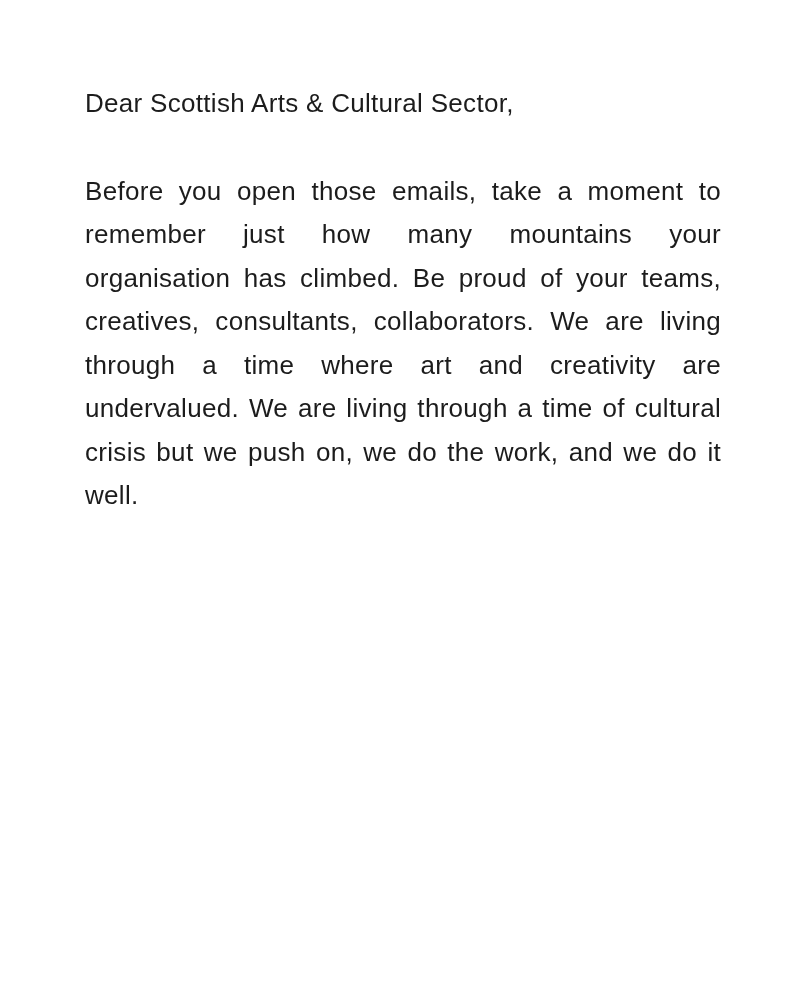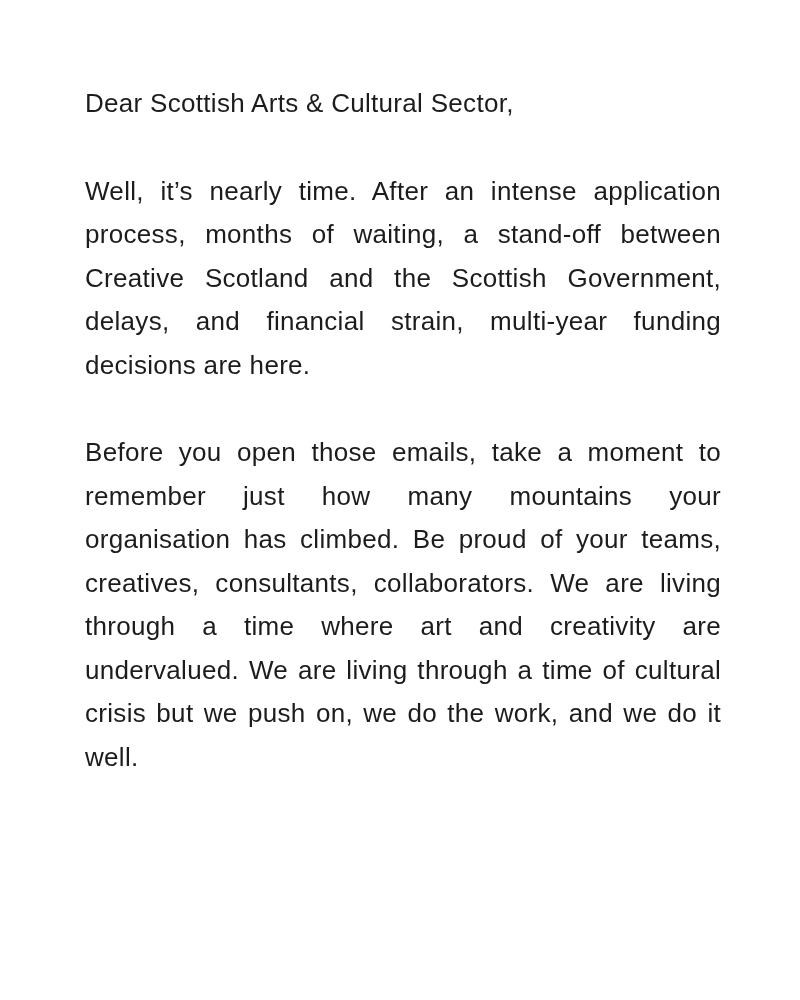--- a/index.html
+++ b/index.html
@@ -32,16 +32,15 @@
   .para.salutation {
     text-align: left;
   }
 </style>
 </head>
 <body>
 
 <div class="page">
   <div class="letter">
     <p class="para salutation">Dear Scottish Arts &amp; Cultural Sector,</p>
-    <p class="para">Well, it’s nearly time. After an intense application process, months of waiting, a stand-off between Creative Scotland and the Scottish Government, delays, and financial strain, multi-year funding decisions are here.</p>
     <p class="para">Before you open those emails, take a moment to remember just how many mountains your organisation has climbed. Be proud of your teams, creatives, consultants, collaborators. We are living through a time where art and creativity are undervalued. We are living through a time of cultural crisis but we push on, we do the work, and we do it well.</p>
   </div>
 </div>
 
 </body></html>

